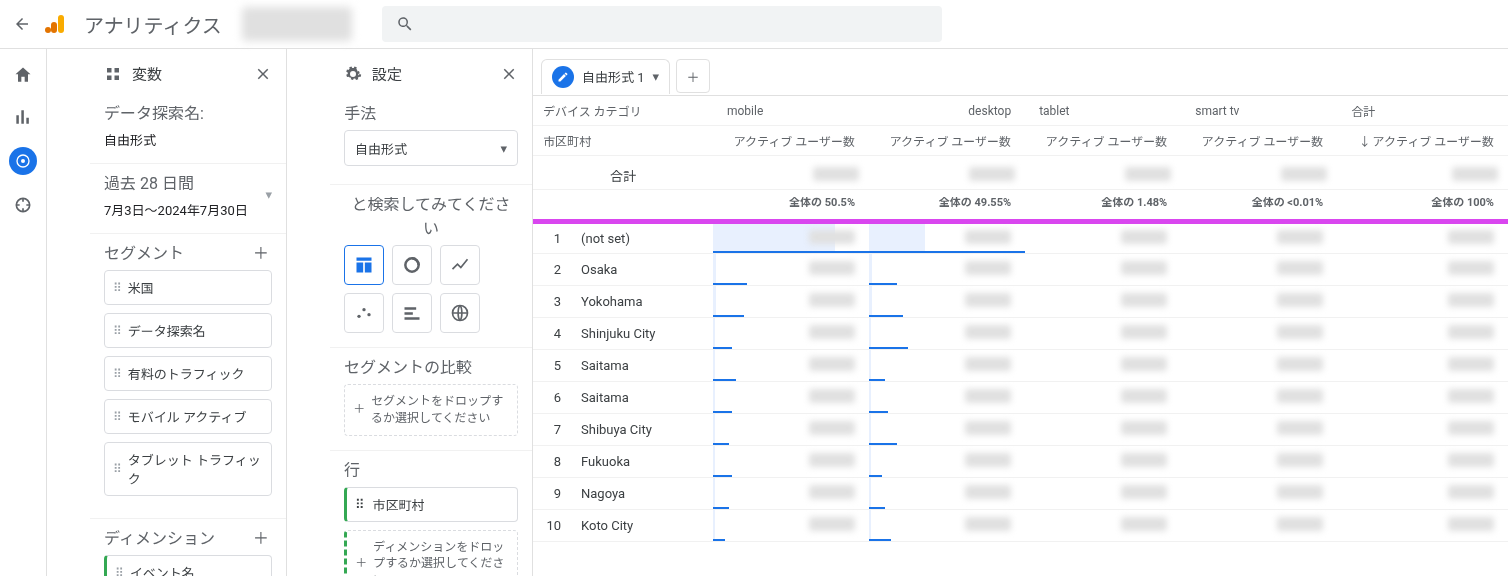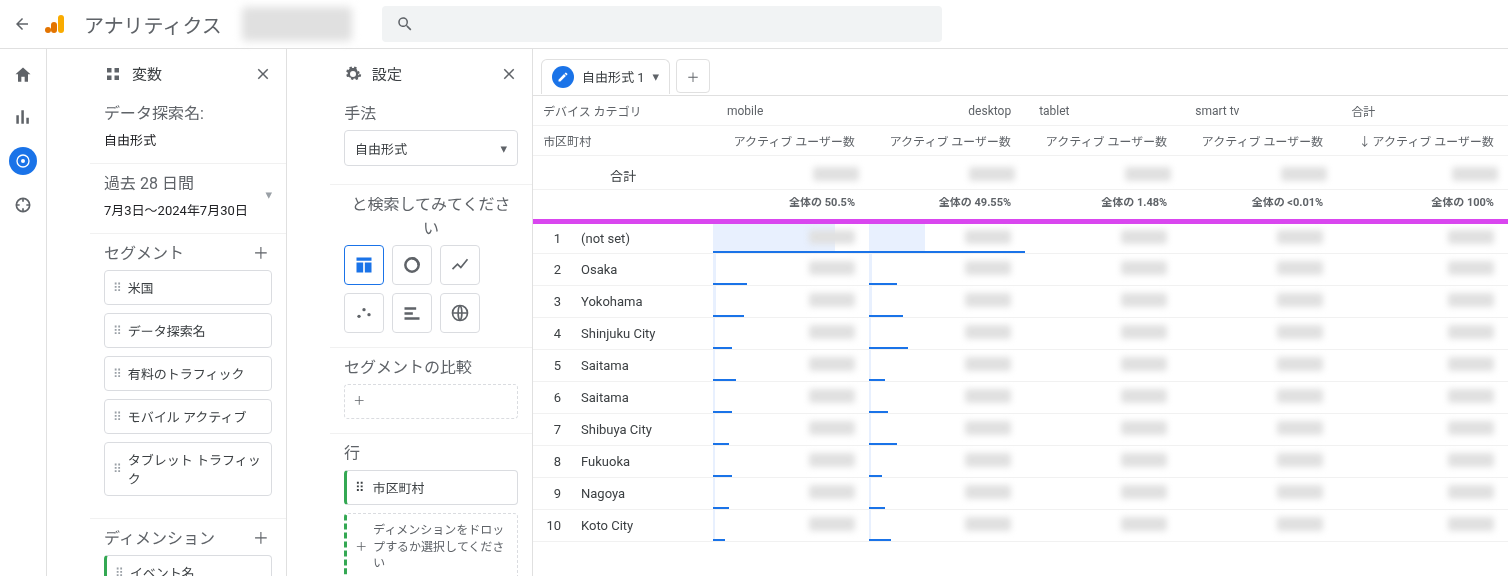--- a/index.html
+++ b/index.html
@@ -245,20 +245,21 @@
               <circle cx="12" cy="12" r="9" fill="none" stroke="currentColor" stroke-width="2"></circle>
               <path d="M3 12h18M12 3c3 3 3 15 0 18M12 3c-3 3-3 15 0 18" fill="none" stroke="currentColor" stroke-width="2"></path>
             </svg>
           </div>
       </div>
     </div>
     <div class="section">
       <div class="sec-label">セグメントの比較</div>
       <div class="dropzone">
         <span>＋</span>
+        <span>セグメントをドロップするか選択してください</span>
       </div>
     </div>
     <div class="section" style="border-bottom:none;">
       <div class="sec-label">行</div>
       <div class="row-chip">
         <span class="grip">⠿</span>
         <span>市区町村</span>
       </div>
       <div class="dropzone" style="border-left:3px dashed #34a853;">
         <span>＋</span>

